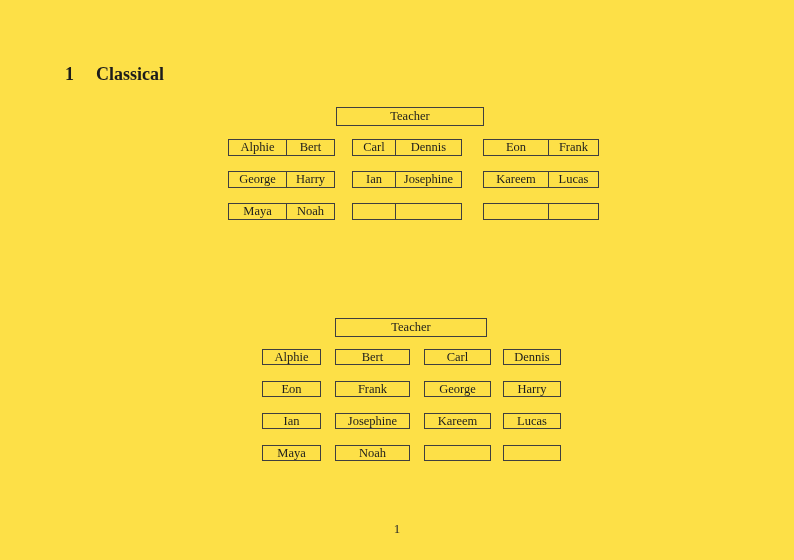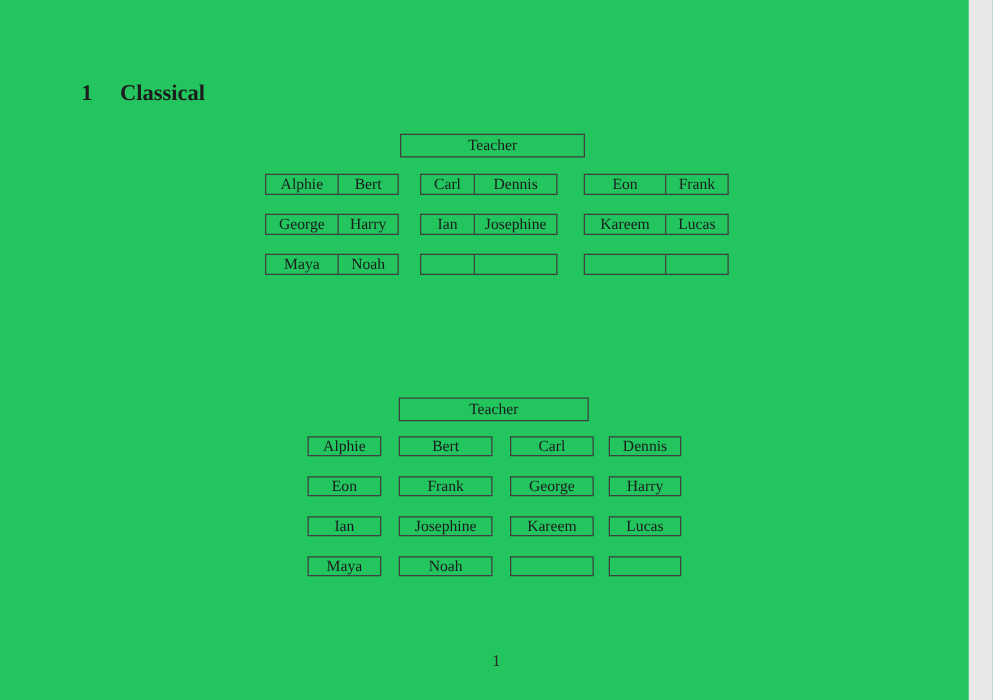--- a/index.html
+++ b/index.html
@@ -1,25 +1,24 @@
 <!DOCTYPE html>
 <html><head>
 <meta charset="utf-8">
 <style>
   html, body { margin: 0; padding: 0; background: #e8e8e8; }
   .page {
     position: relative;
-    width: 737px; height: 560px;
-    background: #22c55e;
+    width: 794px; height: 560px;
+    background: #fde047;
     font-family: "Liberation Serif", "DejaVu Serif", serif;
     color: #1c1c1c;
     overflow: hidden;
-    padding-left: 38px;
   }
-  .abs { position: absolute; box-sizing: border-box; }
+  .abs { position: absolute; box-sizing: border-box; margin-left: 16px; }
   .heading { position: absolute; font-weight: bold; font-size: 18px; line-height: 21px; white-space: nowrap; }
   .heading .num { display: inline-block; width: 31px; }
   .boxed {
     border: 1px solid #3f3f3f;
     display: flex; align-items: center; justify-content: center;
     font-size: 12.5px; line-height: 1;
   }
   .desk { border: 1px solid #3f3f3f; display: flex; align-items: stretch; }
   .seat {
     display: flex; align-items: center; justify-content: center;

